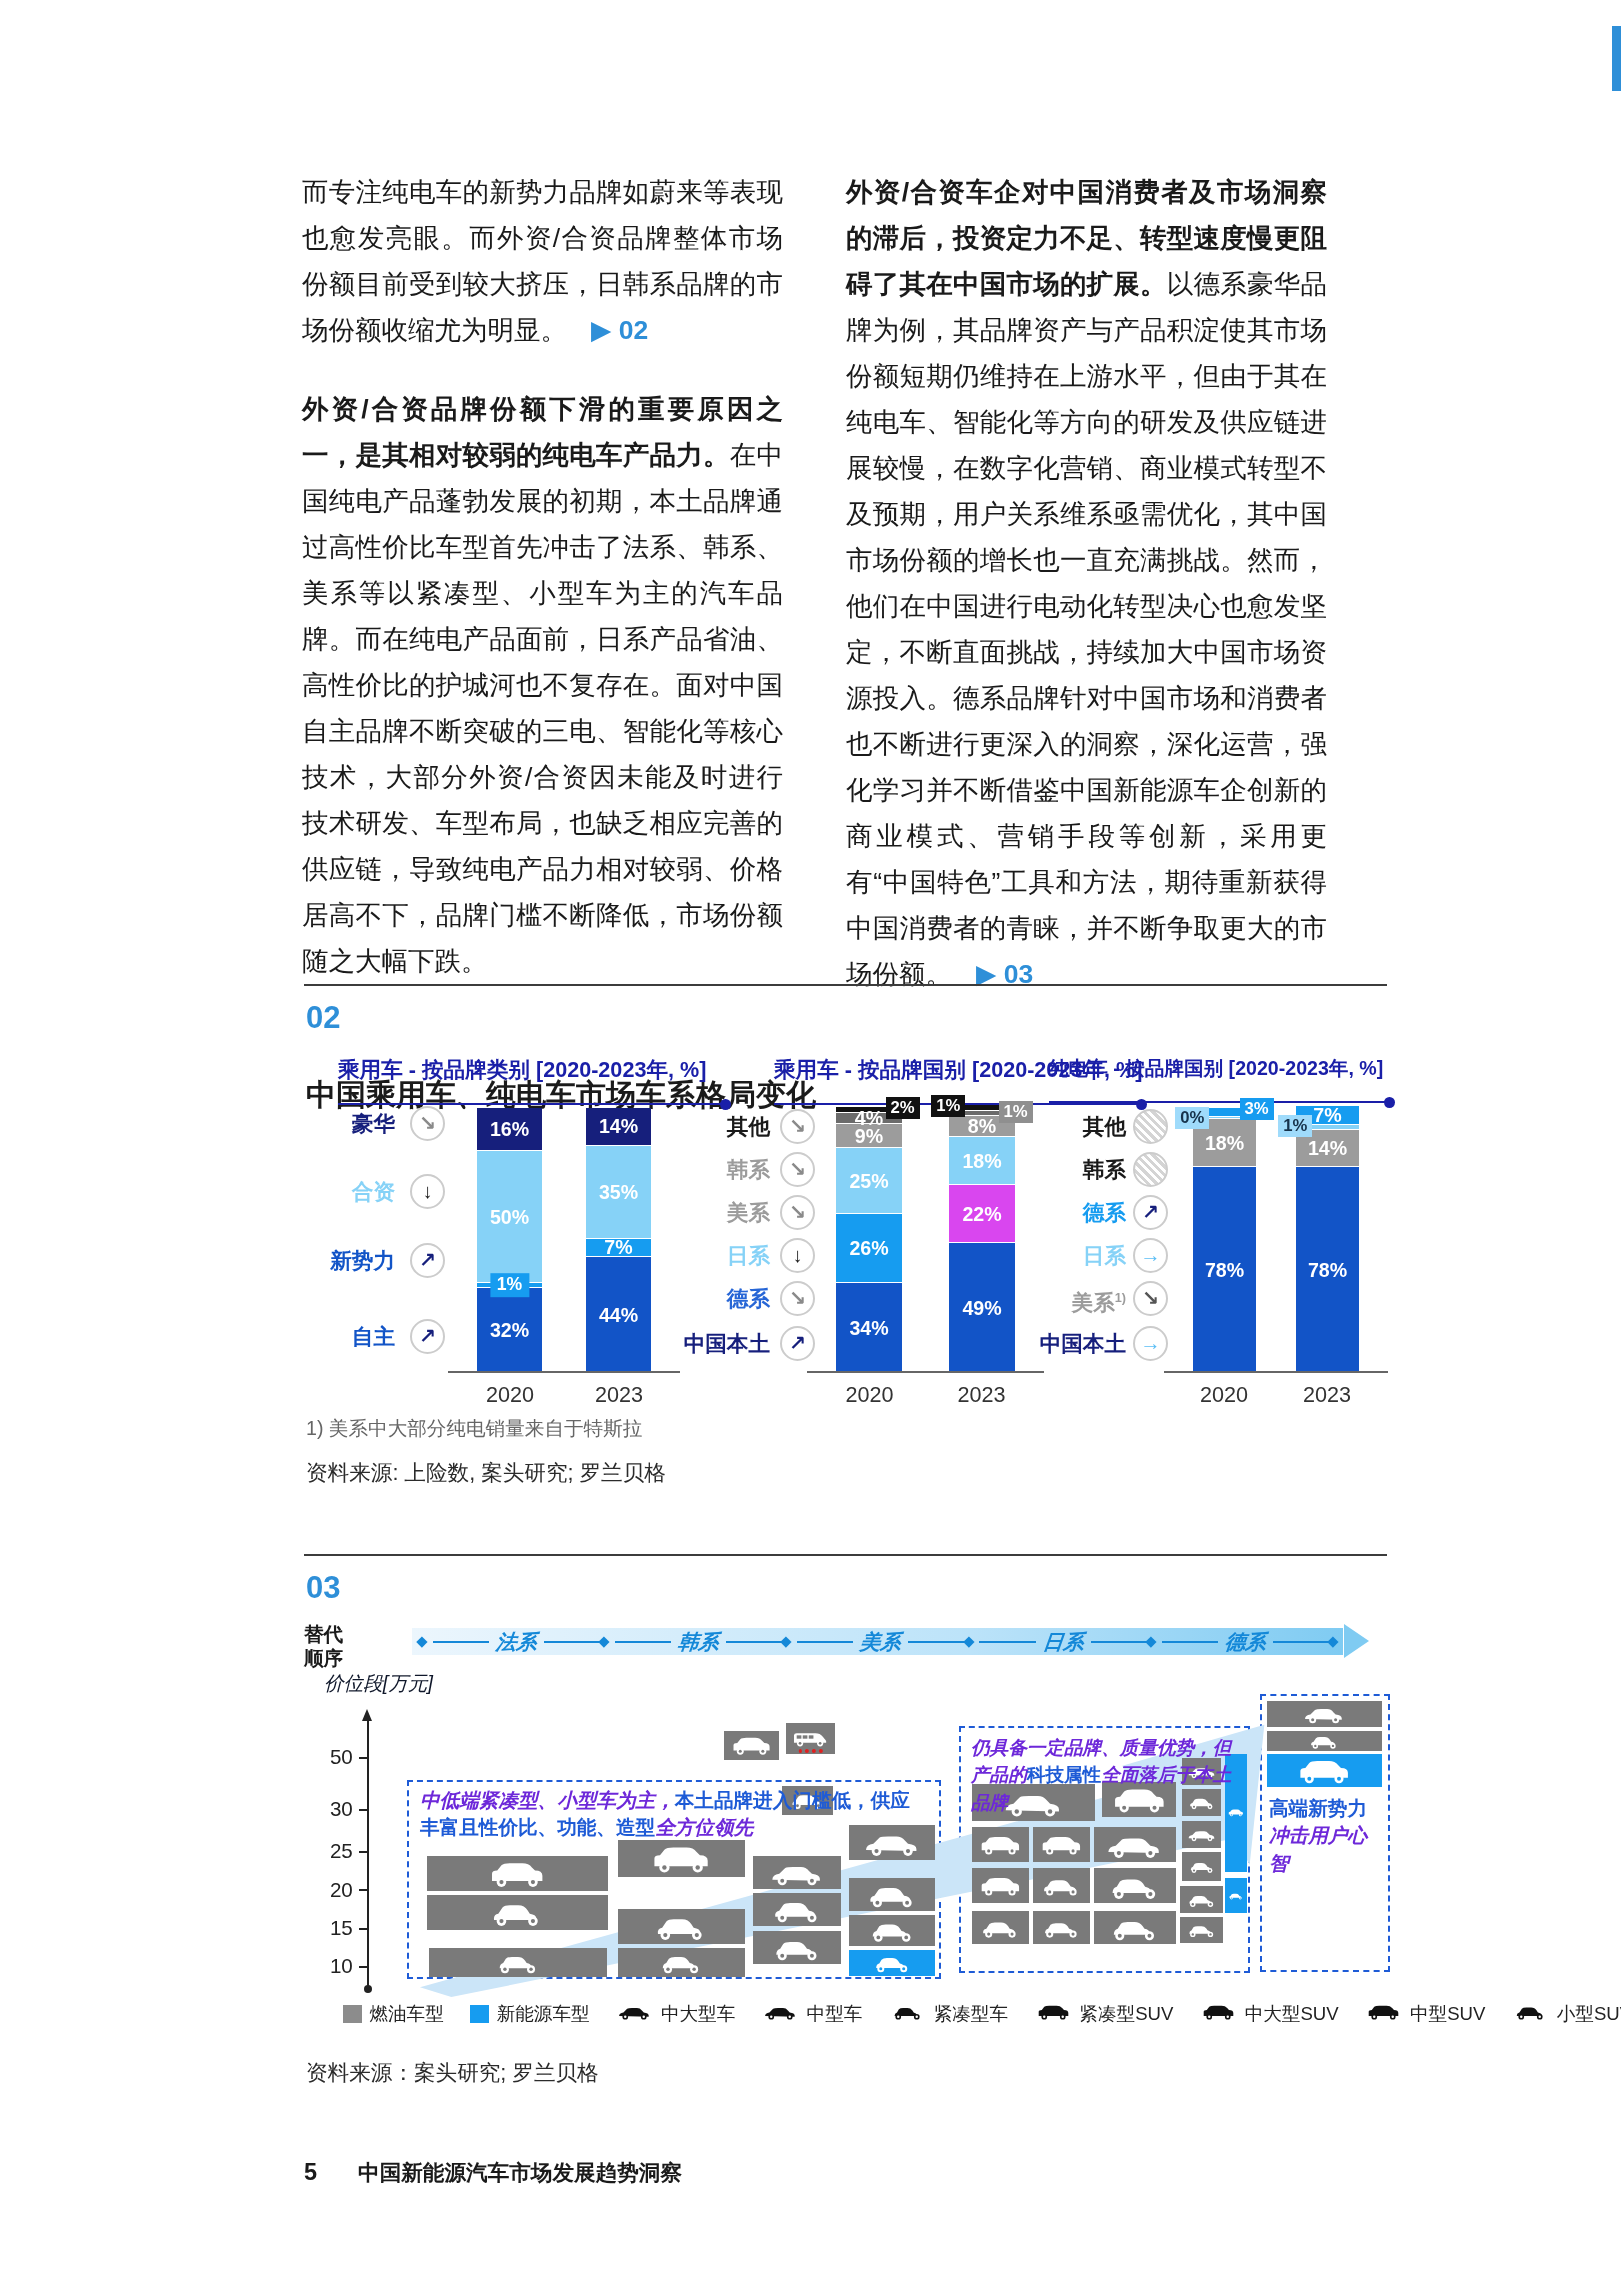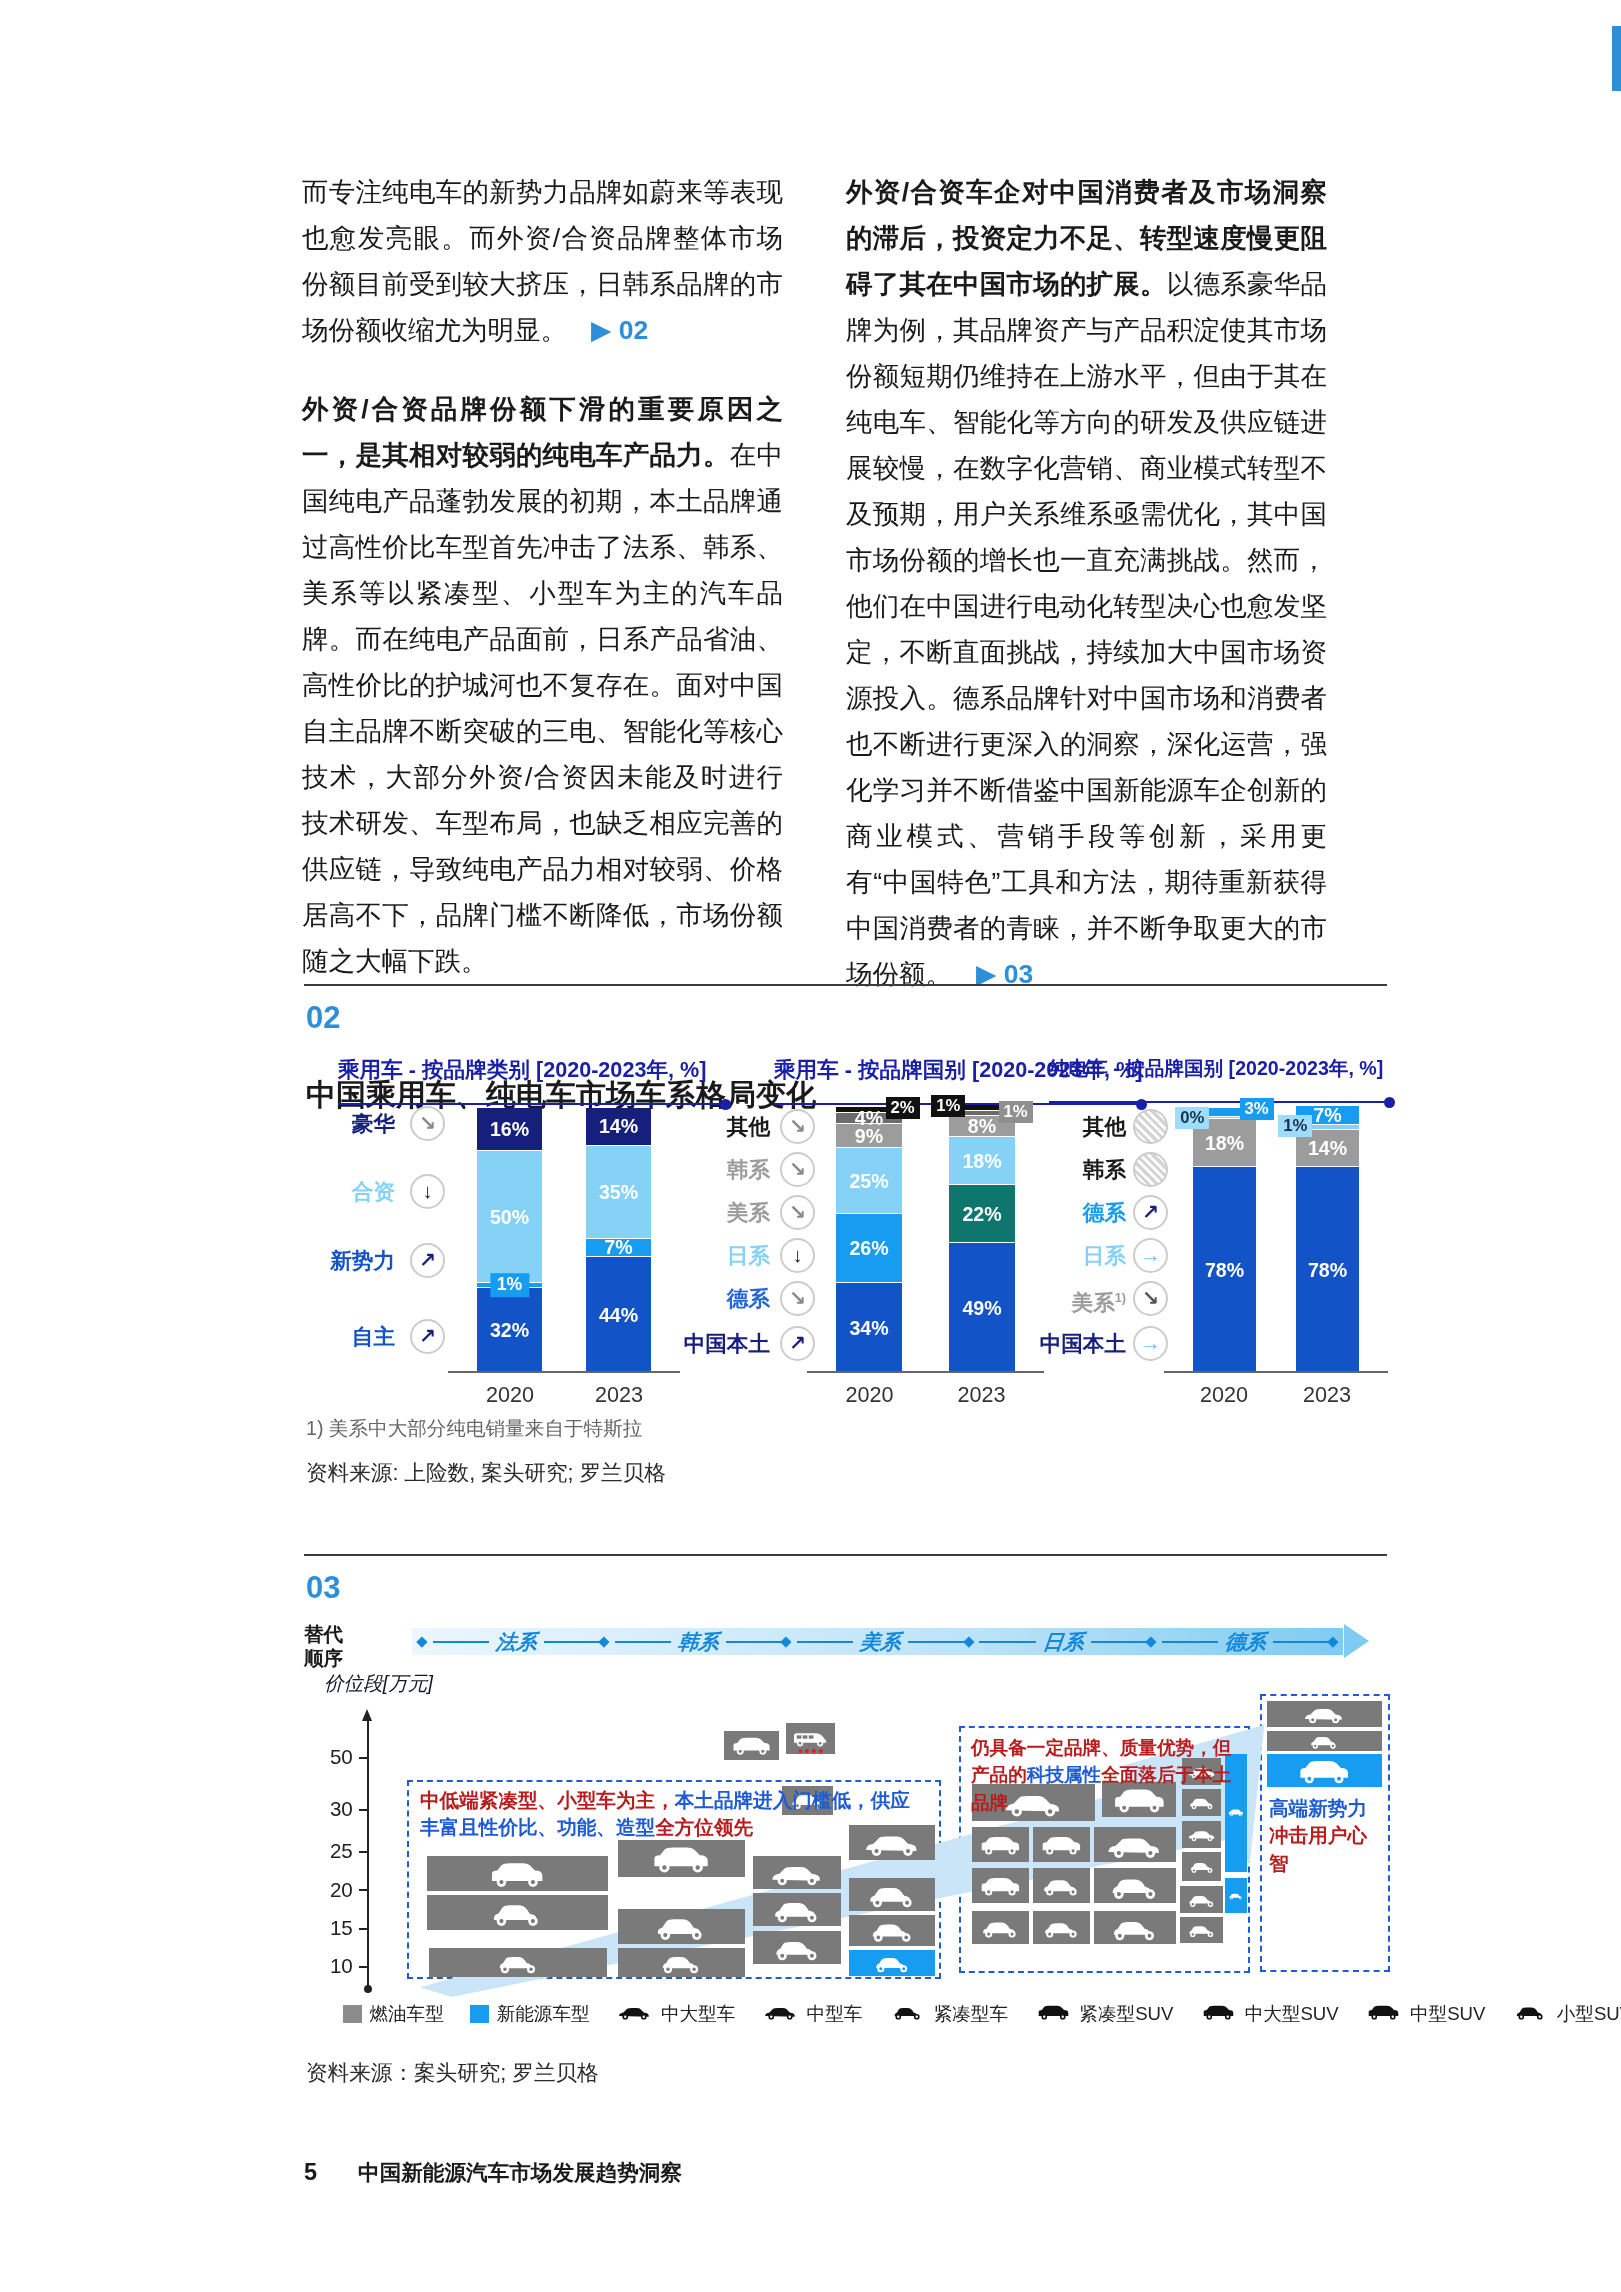--- a/index.html
+++ b/index.html
@@ -65,21 +65,21 @@
   .diagram{position:absolute;left:0;top:110px;width:1093px;height:335px;}
   .pricelab{position:absolute;left:0;top:5.9px;font-size:19.6px;font-style:italic;color:#0f172a;margin-left:20px;}
   .vaxis{position:absolute;left:63px;top:57px;width:2px;height:267px;background:#222;}
   .vaxis-arrow{position:absolute;left:58px;top:45px;border-bottom:12.7px solid #222;
                border-left:5.9px solid transparent;border-right:5.9px solid transparent;}
   .vaxis-dot{position:absolute;left:60px;top:321px;width:7.8px;height:7.8px;border-radius:50%;background:#222;}
   .tick-lab{position:absolute;width:41px;text-align:right;font-size:20.6px;color:#222;}
   .tick-mark{position:absolute;left:55px;width:8.8px;height:2px;background:#222;}
   .dash-box{position:absolute;border:2px dashed #1E5BD6;box-sizing:border-box;}
   .note{position:absolute;font-size:19.6px;line-height:27.4px;font-weight:700;z-index:6;}
-  .note .k{color:#b91c1c;}
+  .note .k{color:#6d28d9;font-style:italic;}
   .note .b{color:#1E5BD6;}
   .tile{position:absolute;display:flex;align-items:center;justify-content:center;z-index:5;}
   .tile svg{width:82%;height:84%;}
   .tile .dots{position:absolute;bottom:1px;left:50%;transform:translateX(-50%);display:flex;gap:2.9px;}
   .tile .dots i{width:3.9px;height:3.9px;border-radius:50%;background:#e02020;}
   .legend{position:absolute;left:39px;top:447px;display:flex;align-items:center;gap:26.5px;}
   .legend .item{display:flex;align-items:center;gap:7.8px;font-size:18.6px;color:#222;white-space:nowrap;}
   .legend .swatch{width:18.6px;height:18.6px;display:inline-block;}
   .legend svg{height:19.6px;}
 
@@ -197,21 +197,21 @@
             </div>
             <div class="seg" style="height: 4.9px; background: rgb(107, 107, 107);">
               <span class="chip gray chip-right">1%</span>
             </div>
             <div class="seg" style="height: 21px; background: rgb(156, 156, 156);">
               <span class="seg-in">8%</span>
             </div>
             <div class="seg" style="height: 48px; background: rgb(134, 210, 247);">
               <span class="seg-in">18%</span>
             </div>
-            <div class="seg" style="height: 58px; background: #0f766e;">
+            <div class="seg" style="height: 58px; background: #d946ef;">
               <span class="seg-in">22%</span>
             </div>
             <div class="seg" style="height: 130px; background: rgb(18, 84, 199);">
               <span class="seg-in">49%</span>
             </div>
           </div>
         </div>
         <div class="year" style="left: 625px; width: 105px;">2023</div>
         <div class="axisline" style="left: 503px; width: 237px;"></div>
         <div class="sub" style="left: 745px; width: 343px; font-size: 19.6px;">纯电车 - 按品牌国别 [2020-2023年, %]</div>

